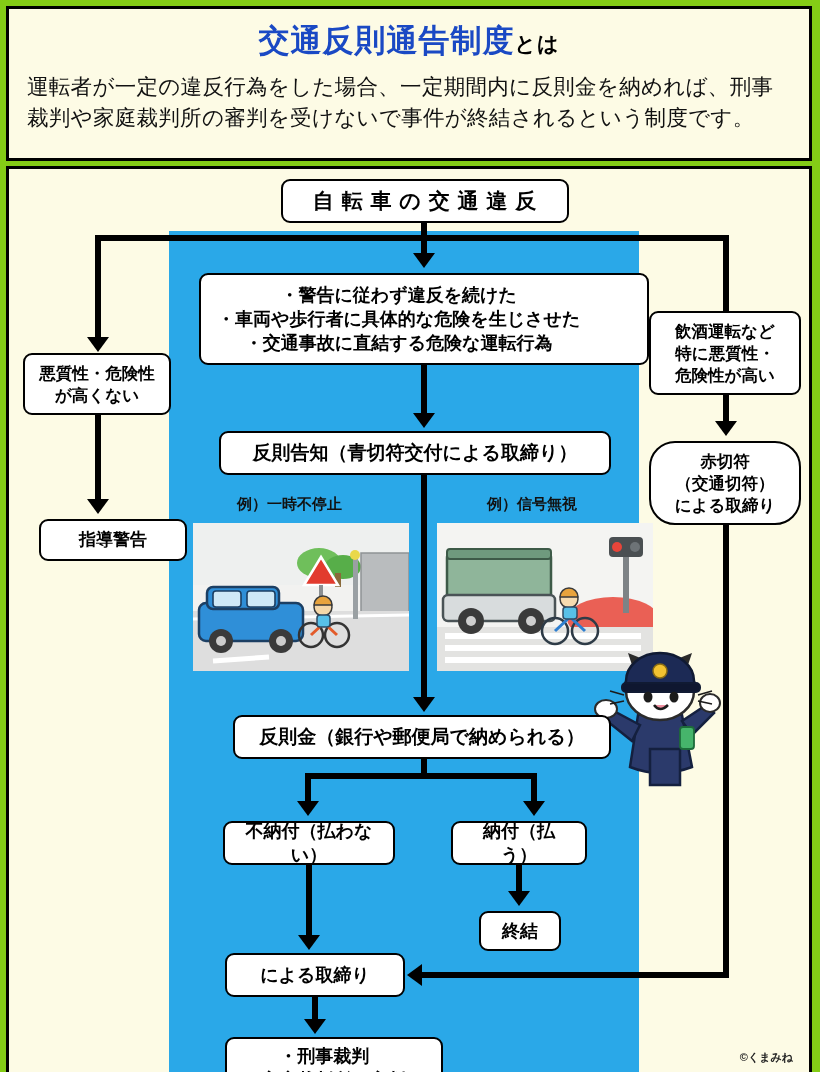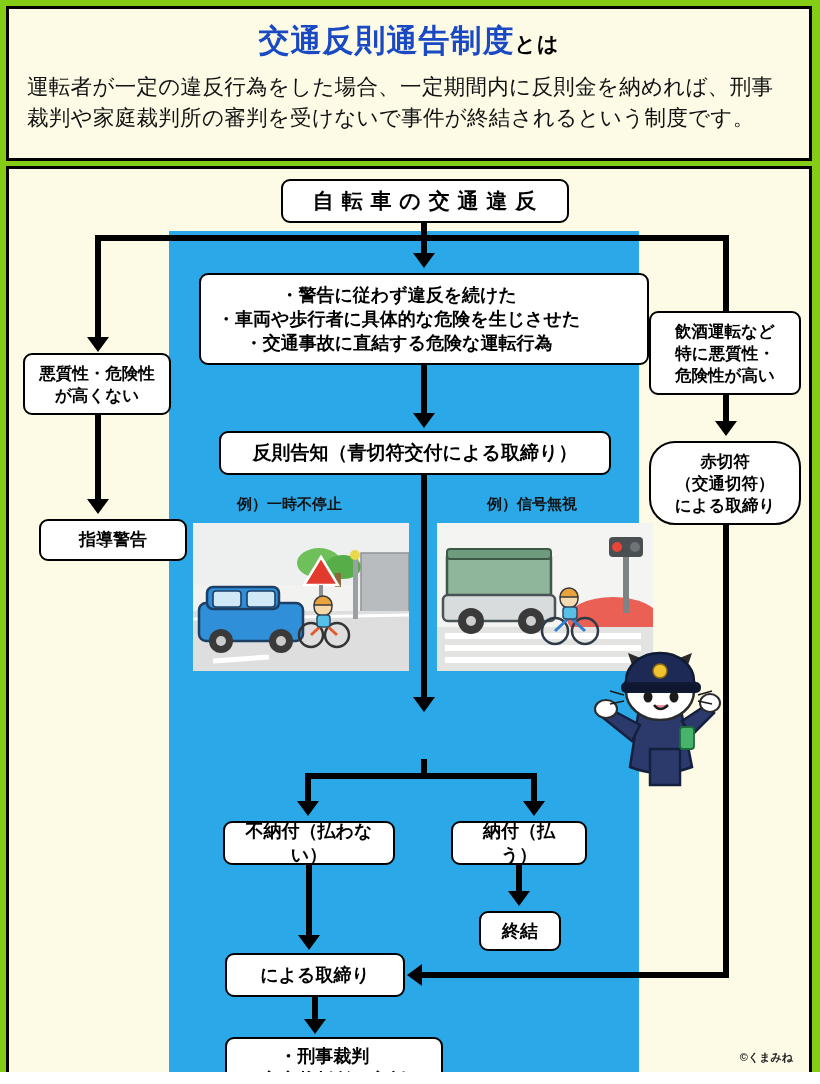--- a/index.html
+++ b/index.html
@@ -305,20 +305,21 @@
         <path d="M60 56 q6 8 14 0" stroke="#1b1b1b" stroke-width="2.5" fill="#f08fa0"></path>
         <path d="M30 46 l-14 -4 M30 52 l-14 3" stroke="#1b1b1b" stroke-width="1.6"></path>
         <path d="M104 46 l14 -4 M104 52 l14 3" stroke="#1b1b1b" stroke-width="1.6"></path>
 
         <rect x="86" y="78" width="14" height="22" rx="3" fill="#46b46b" stroke="#1d6b3a" stroke-width="1.8"></rect>
       </svg>
     </div>
 
     <div class="ln" style="left:412px; top:306px; width:6px; height:224px;"></div>
     <div class="arrow-down" style="left:404px; top:528px;"></div>
+    <div class="node" style="left:224px; top:546px; width:378px; height:44px; font-size:19px;">反則金（銀行や郵便局で納められる）</div>
 
     <div class="ln" style="left:412px; top:590px; width:6px; height:18px;"></div>
     <div class="ln" style="left:296px; top:604px; width:232px; height:6px;"></div>
     <div class="ln" style="left:296px; top:604px; width:6px; height:30px;"></div>
     <div class="arrow-down" style="left:288px; top:632px;"></div>
     <div class="ln" style="left:522px; top:604px; width:6px; height:30px;"></div>
     <div class="arrow-down" style="left:514px; top:632px;"></div>
 
     <div class="node" style="left:442px; top:652px; width:136px; height:44px; font-size:18px;">納付（払う）</div>
     <div class="node" style="left:214px; top:652px; width:172px; height:44px; font-size:18px;">不納付（払わない）</div>

